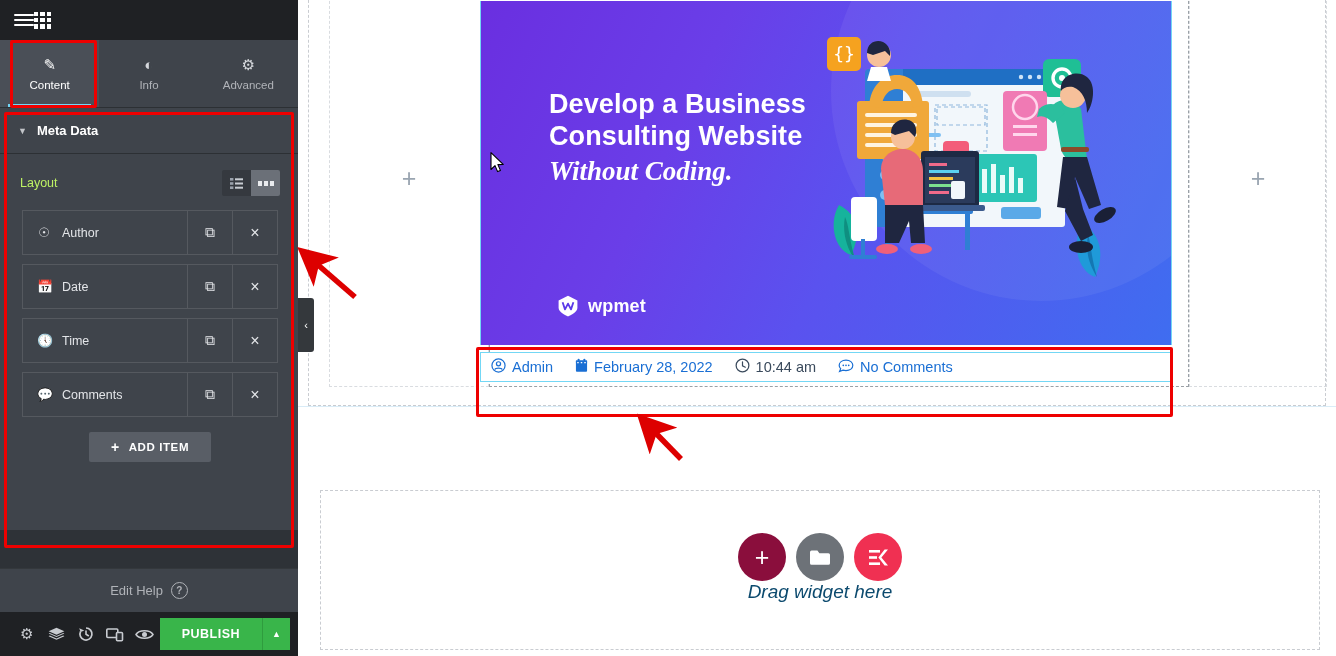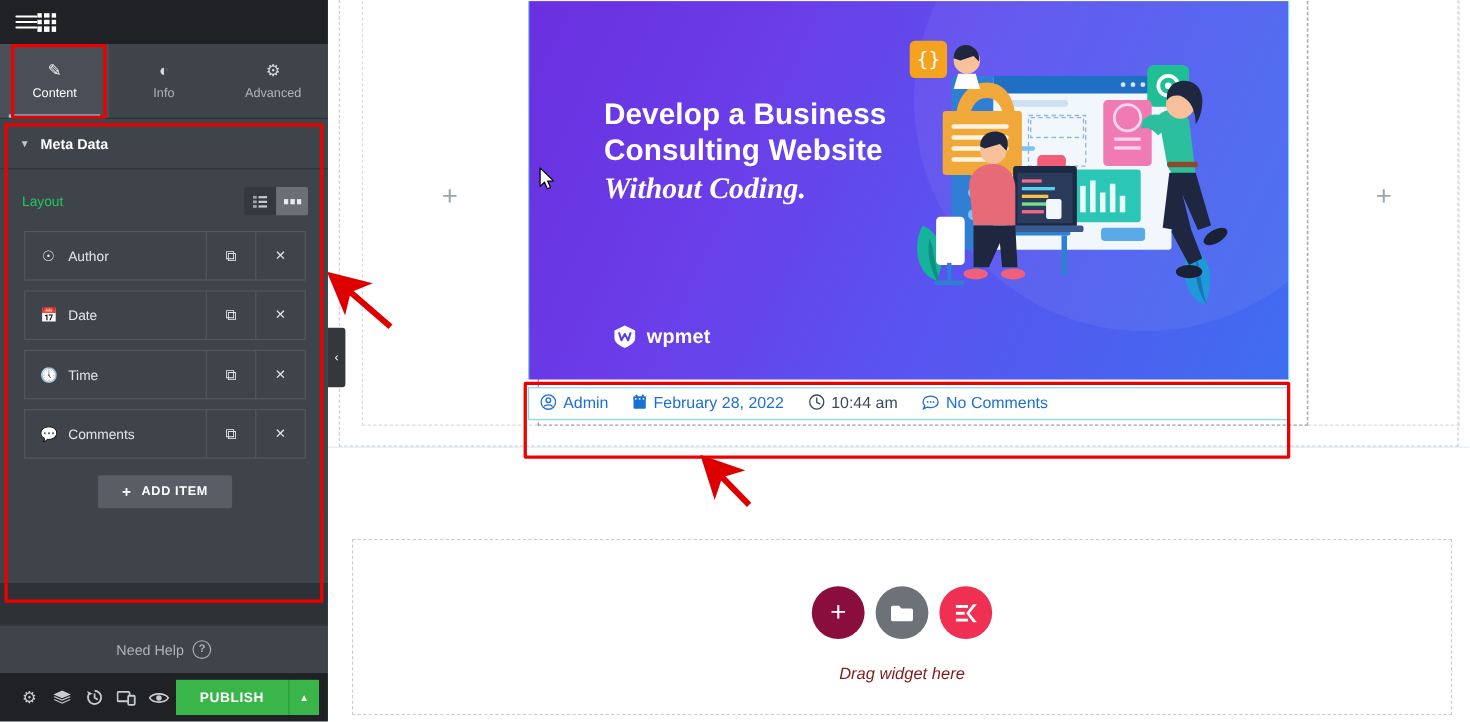--- a/index.html
+++ b/index.html
@@ -70,21 +70,21 @@
   .section-head .st {
     color: #ffffff; font-size: 13px; font-weight: bold;
   }
 
   .panel-body { flex: 1; background: #3f444b; overflow: hidden; position: relative; }
 
   .ctrl-row {
     display: flex; align-items: center; justify-content: space-between;
     padding: 16px 18px 0 20px;
   }
-  .ctrl-label { color: #22c55e; font-size: 12.5px; }
+  .ctrl-label { color: #bef264; font-size: 12.5px; }
   .choices { display: flex; border-radius: 2px; overflow: hidden; }
   .choice {
     width: 29px; height: 26px;
     display: flex; align-items: center; justify-content: center;
     cursor: pointer; font-size: 11px;
   }
   .choice.c-off { background: #35393f; color: #b7bcc3; }
   .choice.c-on  { background: #6b7078; color: #ffffff; }
 
   .repeater { padding: 14px 20px 0 22px; }
@@ -266,22 +266,22 @@
   .dz-circles { display: flex; gap: 10px; justify-content: center; }
   .dz-c {
     width: 48px; height: 48px; border-radius: 50%;
     display: flex; align-items: center; justify-content: center;
     color: #ffffff; cursor: pointer;
   }
   .dz-add { background: #8a0e3c; font-size: 25px; font-weight: 300; }
   .dz-fold { background: #6d7278; font-size: 19px; }
   .dz-ek { background: #f03052; font-size: 18px; font-weight: bold; }
   .dz-label {
-    margin-top: 23px; color: #7f1d1d;
-    font-size: 15px; font-style: italic;
+    margin-top: 0; color: #0c4a6e;
+    font-size: 19px; font-style: italic;
   }
 
   .canvas-divider {
     position: absolute; left: 0; right: 0; top: 406px;
     height: 1px; background: #d9ecf7;
   }
 
   
   .anno { position: absolute; z-index: 60; pointer-events: none; }
   .hl { border: 3px solid #ee0000; border-radius: 2px; }
@@ -403,21 +403,21 @@
           <span class="plus">+</span>
           <span>ADD ITEM</span>
         </button>
       </div>
     </div>
 
     <div class="panel-filler"></div>
   </div>
 
   <div class="need-help">
-    <span>Need Help</span>
+    <span>Edit Help</span>
     <span class="q-circle">?</span>
   </div>
 
   <div class="panel-footer">
     <div class="foot-ico">⚙</div>
     <div class="foot-ico">
       <svg width="17" height="15" viewBox="0 0 17 15" aria-hidden="true">
         <path d="M8.5 0.8 L16.4 4.3 L8.5 7.8 L0.6 4.3 Z" fill="#c8cbd0"></path>
         <path d="M8.5 9.0 L15.2 6.0 L16.4 6.6 L8.5 10.1 L0.6 6.6 L1.8 6.0 Z" fill="#c8cbd0"></path>
         <path d="M8.5 11.6 L15.2 8.6 L16.4 9.2 L8.5 12.7 L0.6 9.2 L1.8 8.6 Z" fill="#c8cbd0"></path>

